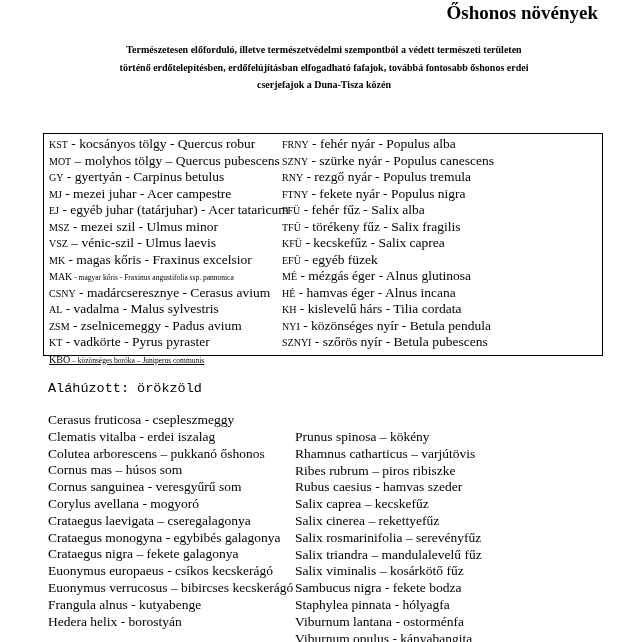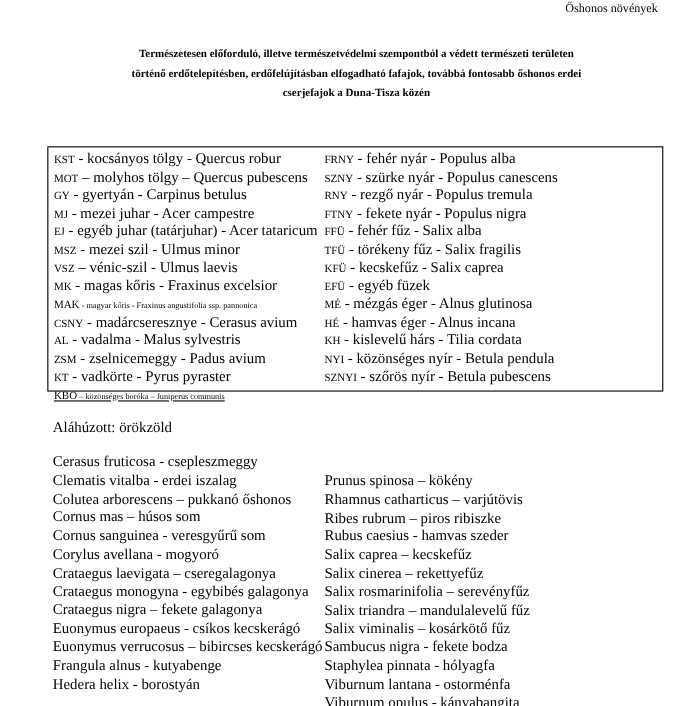--- a/index.html
+++ b/index.html
@@ -12,22 +12,22 @@
       height: 642px;
       position: relative;
       overflow: hidden;
       font-family: "Liberation Serif", "DejaVu Serif", serif;
       color: #000000;
     }
     .header-right {
       position: absolute;
       top: 2px;
       right: 29px;
-      font-size: 11px;
-      font-weight: normal;
+      font-size: 19px;
+      font-weight: bold;
     }
     .doc-title {
       position: absolute;
       top: 41px;
       left: 40px;
       width: 568px;
       text-align: center;
       font-weight: bold;
       font-size: 10px;
       line-height: 17.5px;
@@ -43,30 +43,31 @@
       box-sizing: border-box;
     }
     .tree-col {
       position: absolute;
       top: 2px;
       font-size: 13.5px;
       line-height: 16.5px;
       white-space: nowrap;
     }
     .tree-col.left { left: 5px; }
-    .tree-col.right { left: 251px; }
+    .tree-col.right { left: 238px; }
     .tree-item { display: block; height: 16.5px; }
     .tree-item .code { font-size: 10px; }
     .tree-item.small .rest { font-size: 7.5px; }
     .tree-item.underlined { text-decoration: underline; }
     .note {
       position: absolute;
       left: 48px;
       top: 381px;
       font-size: 13.5px;
+      font-family: Liberation Mono, monospace;
     }
     .shrub-col {
       position: absolute;
       top: 412px;
       font-size: 13.5px;
       line-height: 16.8px;
       white-space: nowrap;
     }
     .shrub-col.left { left: 48px; }
     .shrub-col.right { left: 295px; top: 429px; }

